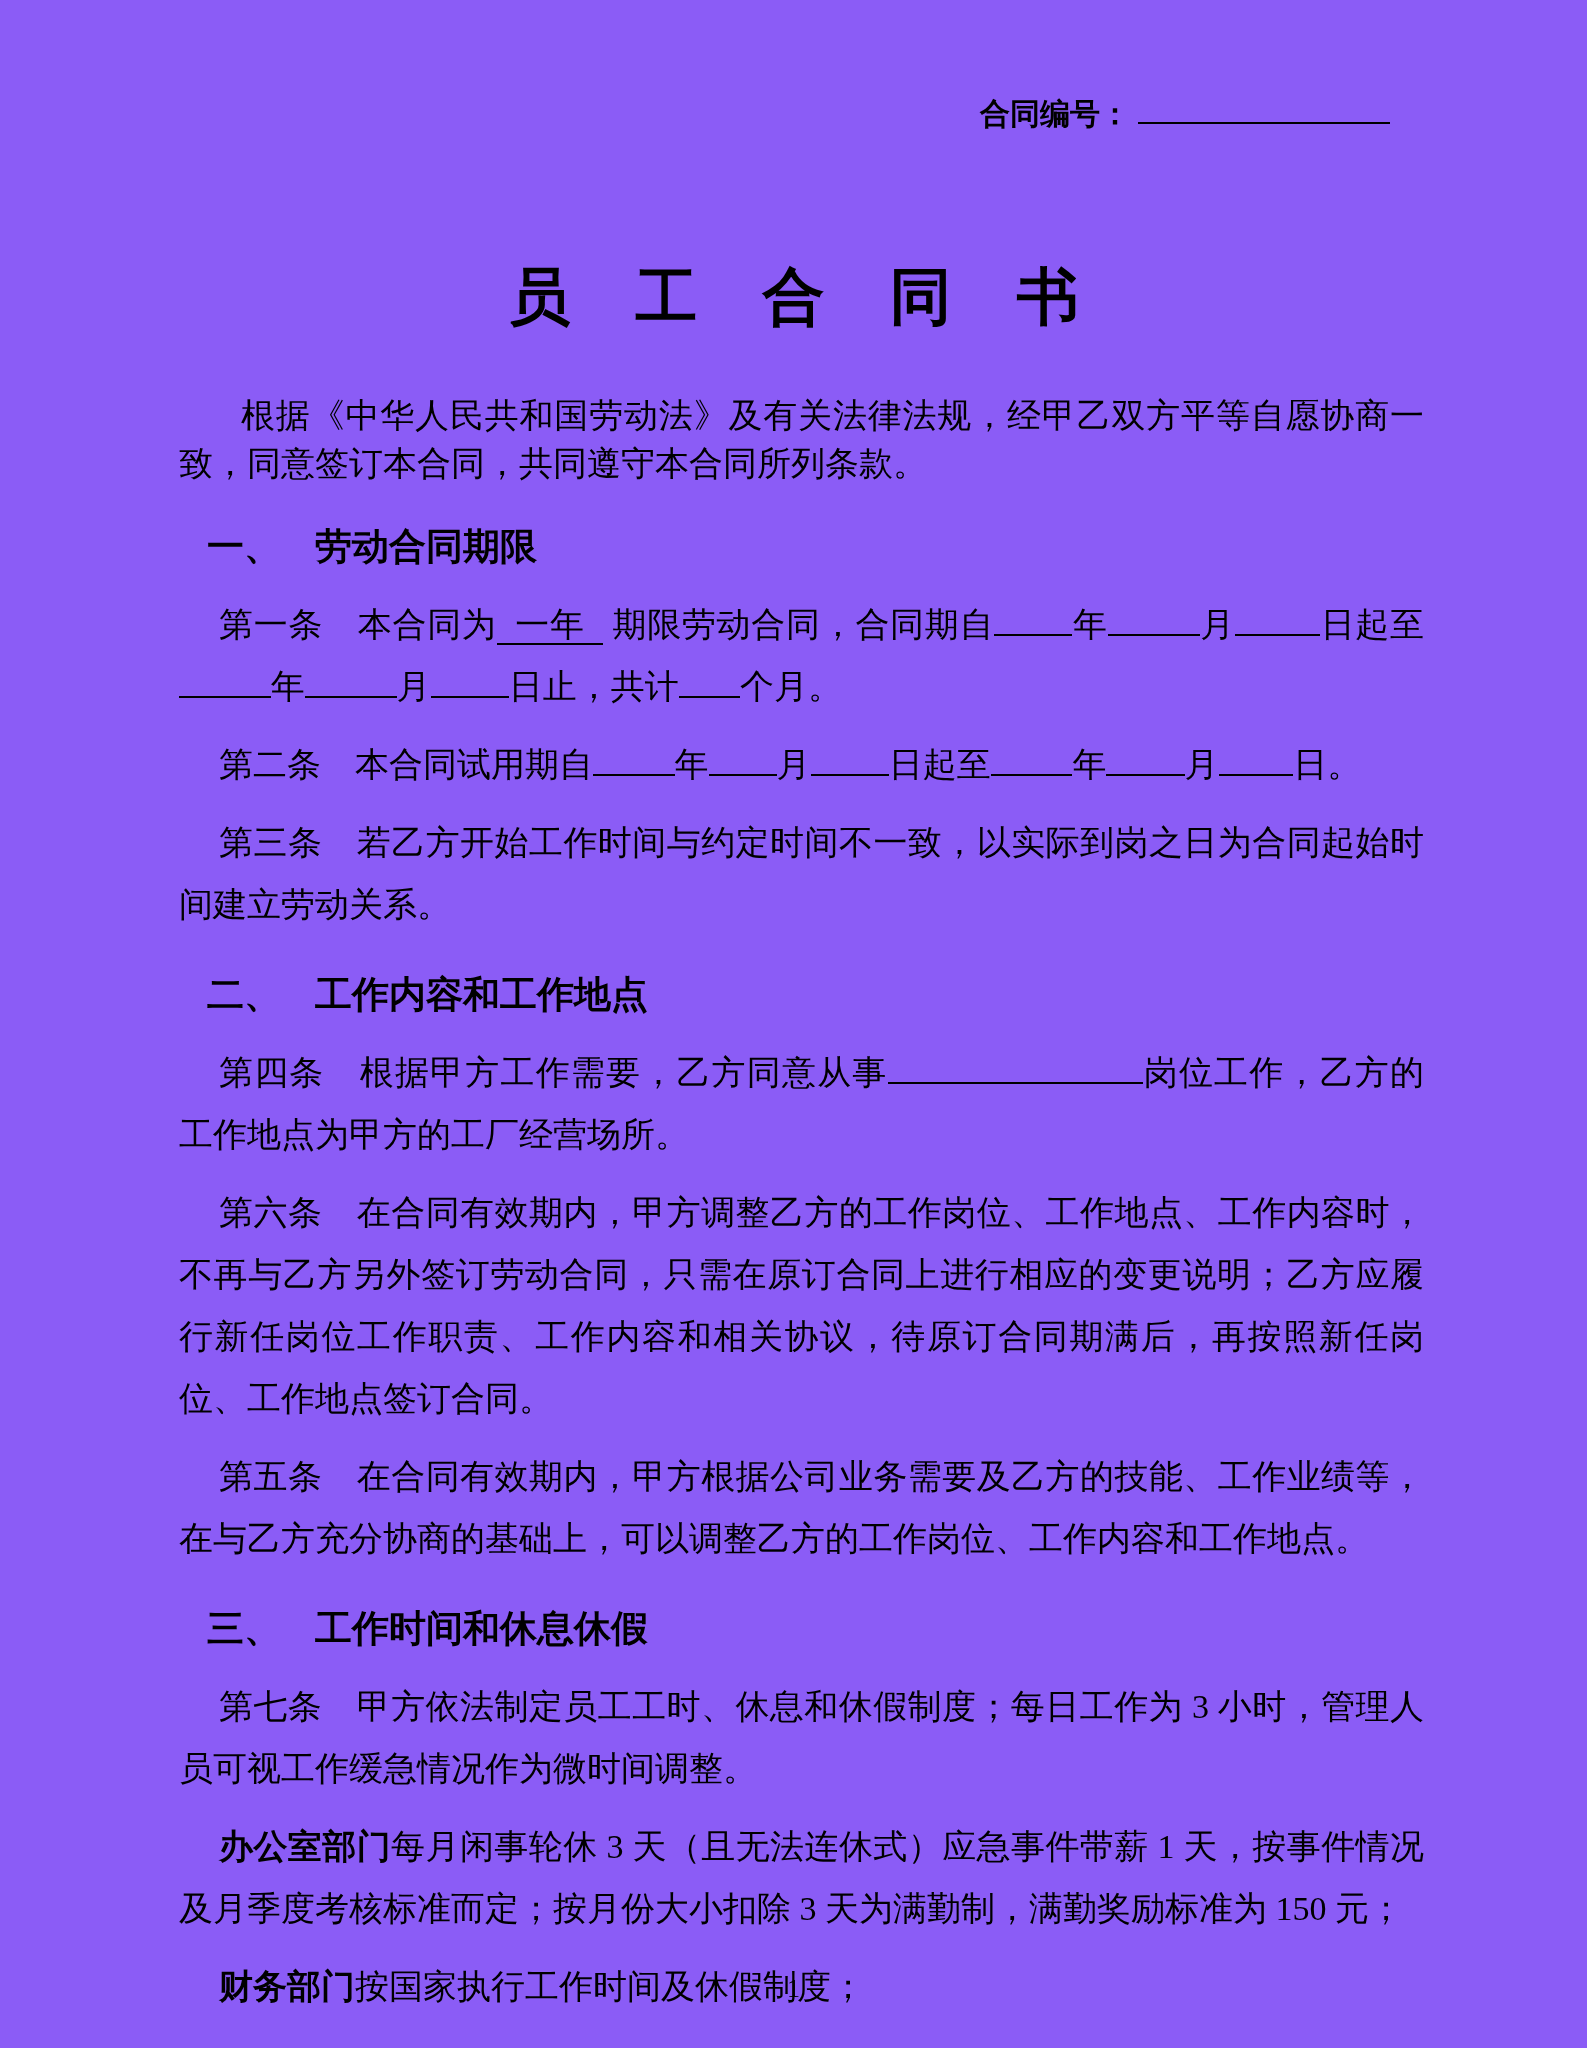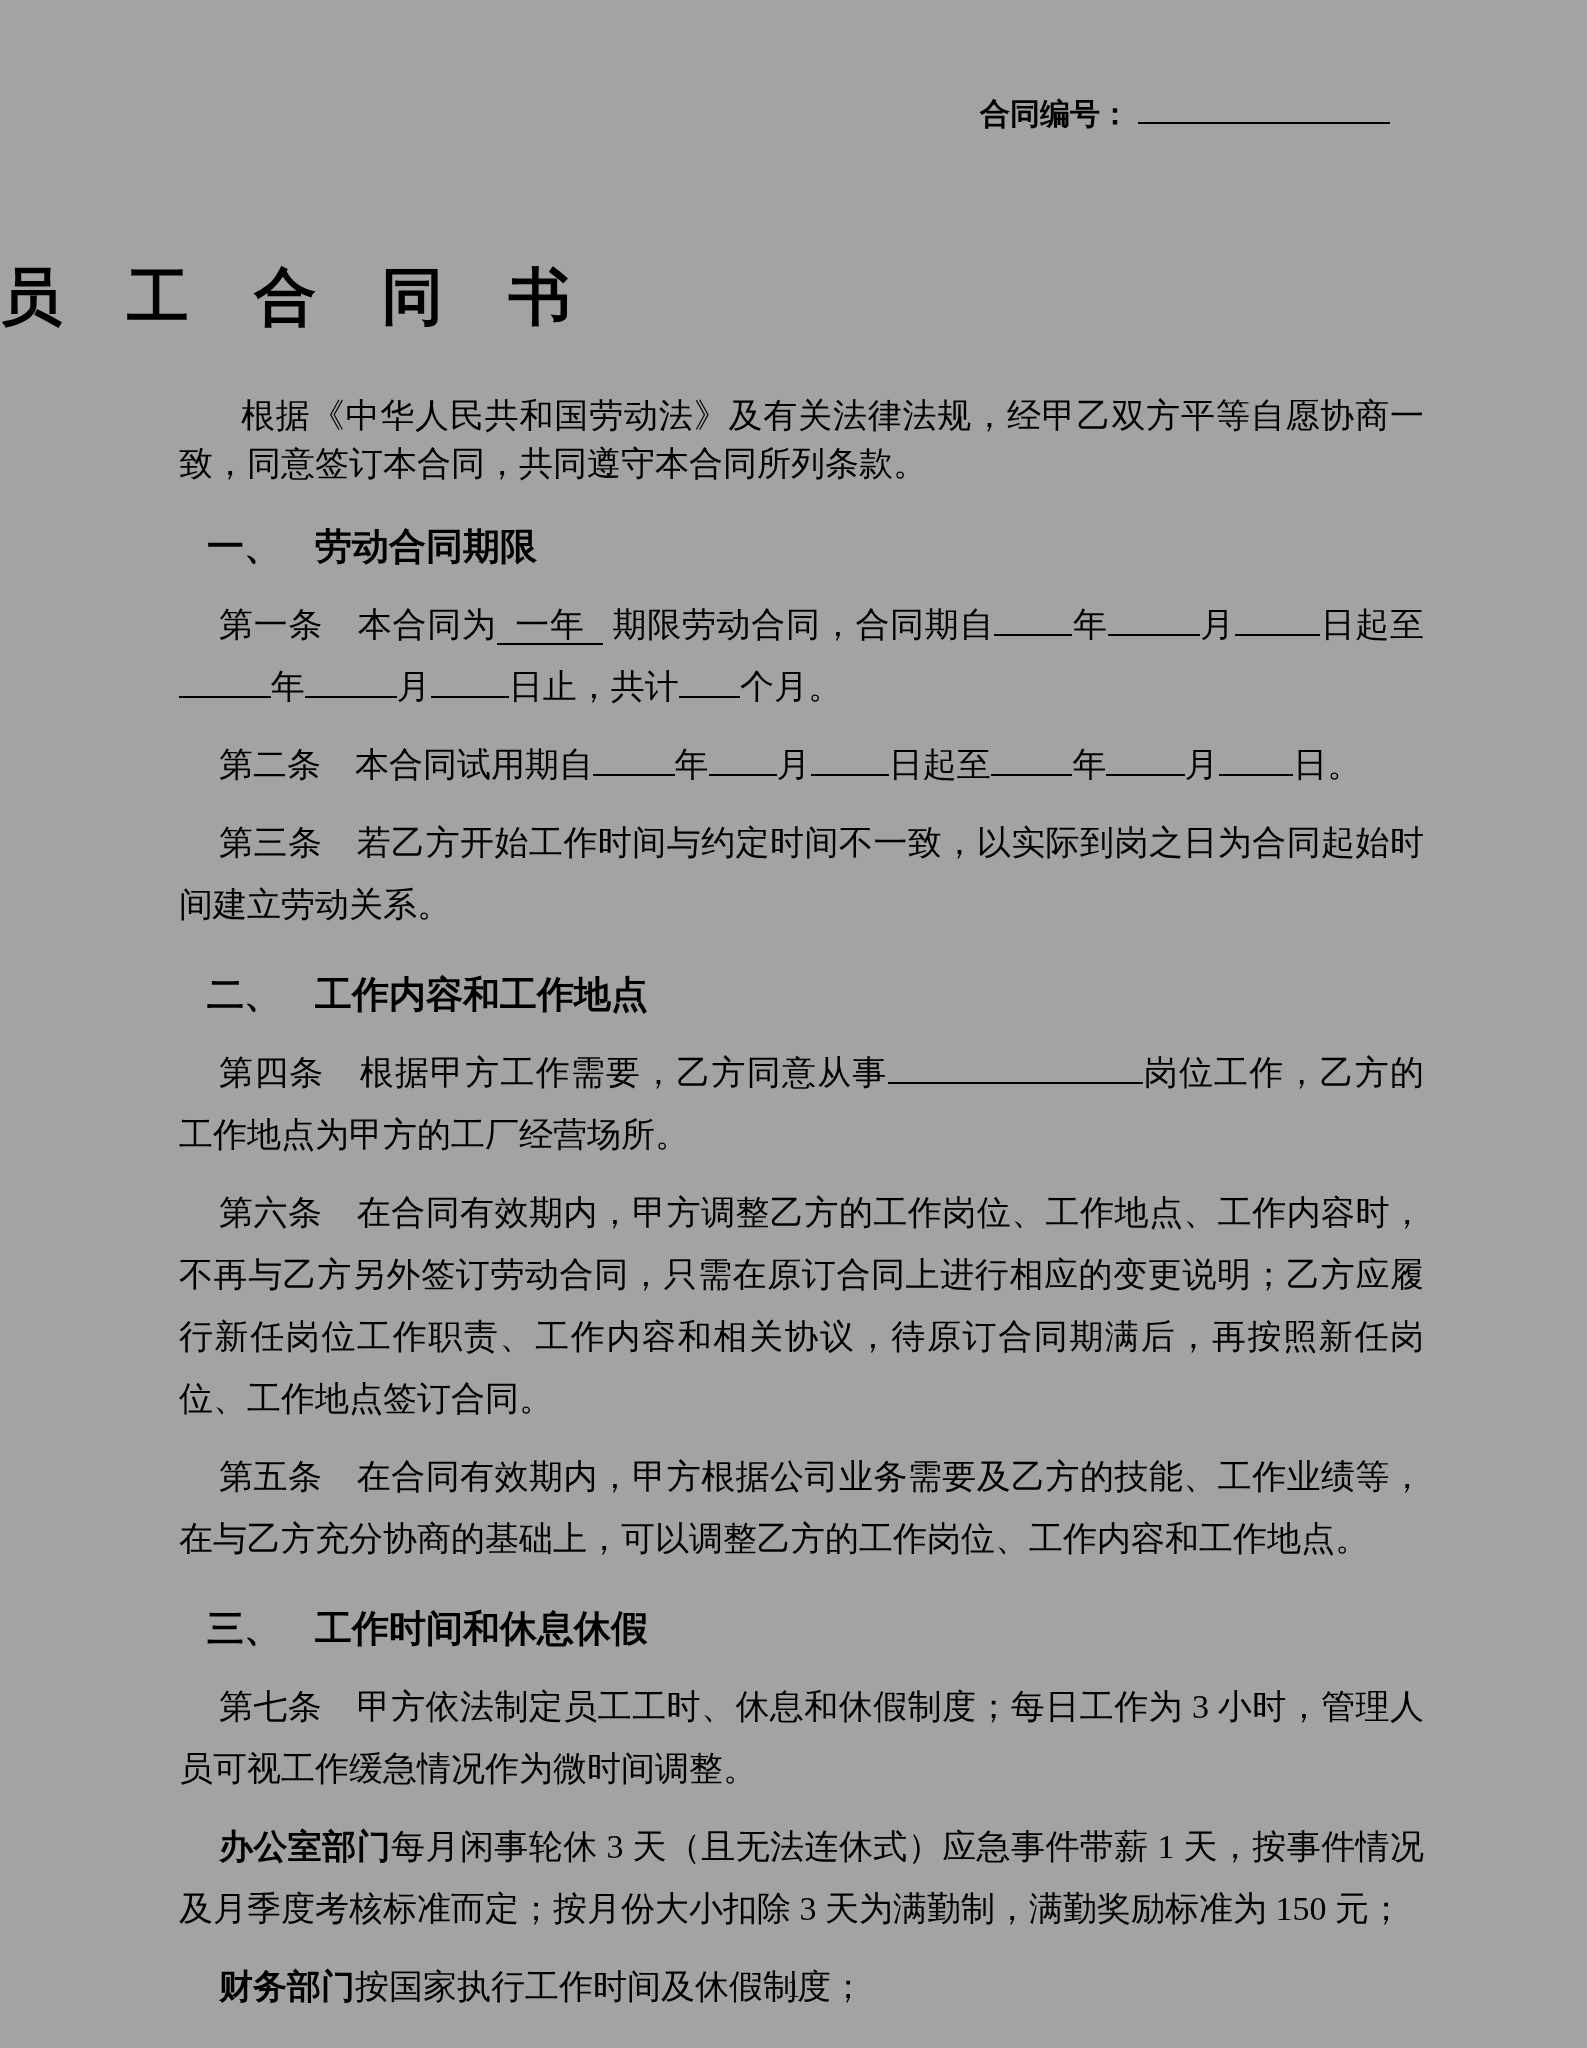--- a/index.html
+++ b/index.html
@@ -1,32 +1,32 @@
 <!DOCTYPE html>
 <html><head>
 <meta charset="utf-8">
 <style>
   html,body{margin:0;padding:0;background:#e8e8e8;}
   .page{
-    width:1587px;height:2048px;margin:0 auto;background:#a3a3a3;color:#000;
+    width:1587px;height:2048px;margin:0 auto;background:#8b5cf6;color:#000;
     font-family:"Liberation Serif","DejaVu Serif",serif;
     position:relative;overflow:hidden;box-sizing:border-box;
   }
   .header-line{
     padding-top:92px;text-align:right;padding-right:197px;
     font-size:30px;font-weight:bold;
     font-family:"Liberation Sans","DejaVu Sans",sans-serif;
     line-height:44px;
   }
   .header-blank{
     display:inline-block;width:252px;height:4px;
     border-bottom:2px solid #000;vertical-align:baseline;margin-left:8px;
   }
   .doc-title{
-    margin:118px 0 0 0;
+    margin:118px 0 0 0;text-align:center;
     font-size:62px;font-weight:bold;line-height:86px;
   }
   .doc-title .t{letter-spacing:1.05em;margin-right:-1.05em;}
   .body-col{
     margin:52px 147px 0 163px;
     font-size:34px;line-height:62px;text-align:justify;
   }
   .para{margin:16px;text-indent:40px;}
   .para.intro{text-indent:62px;line-height:48px;margin-bottom:6px;}
   .sec-heading{

